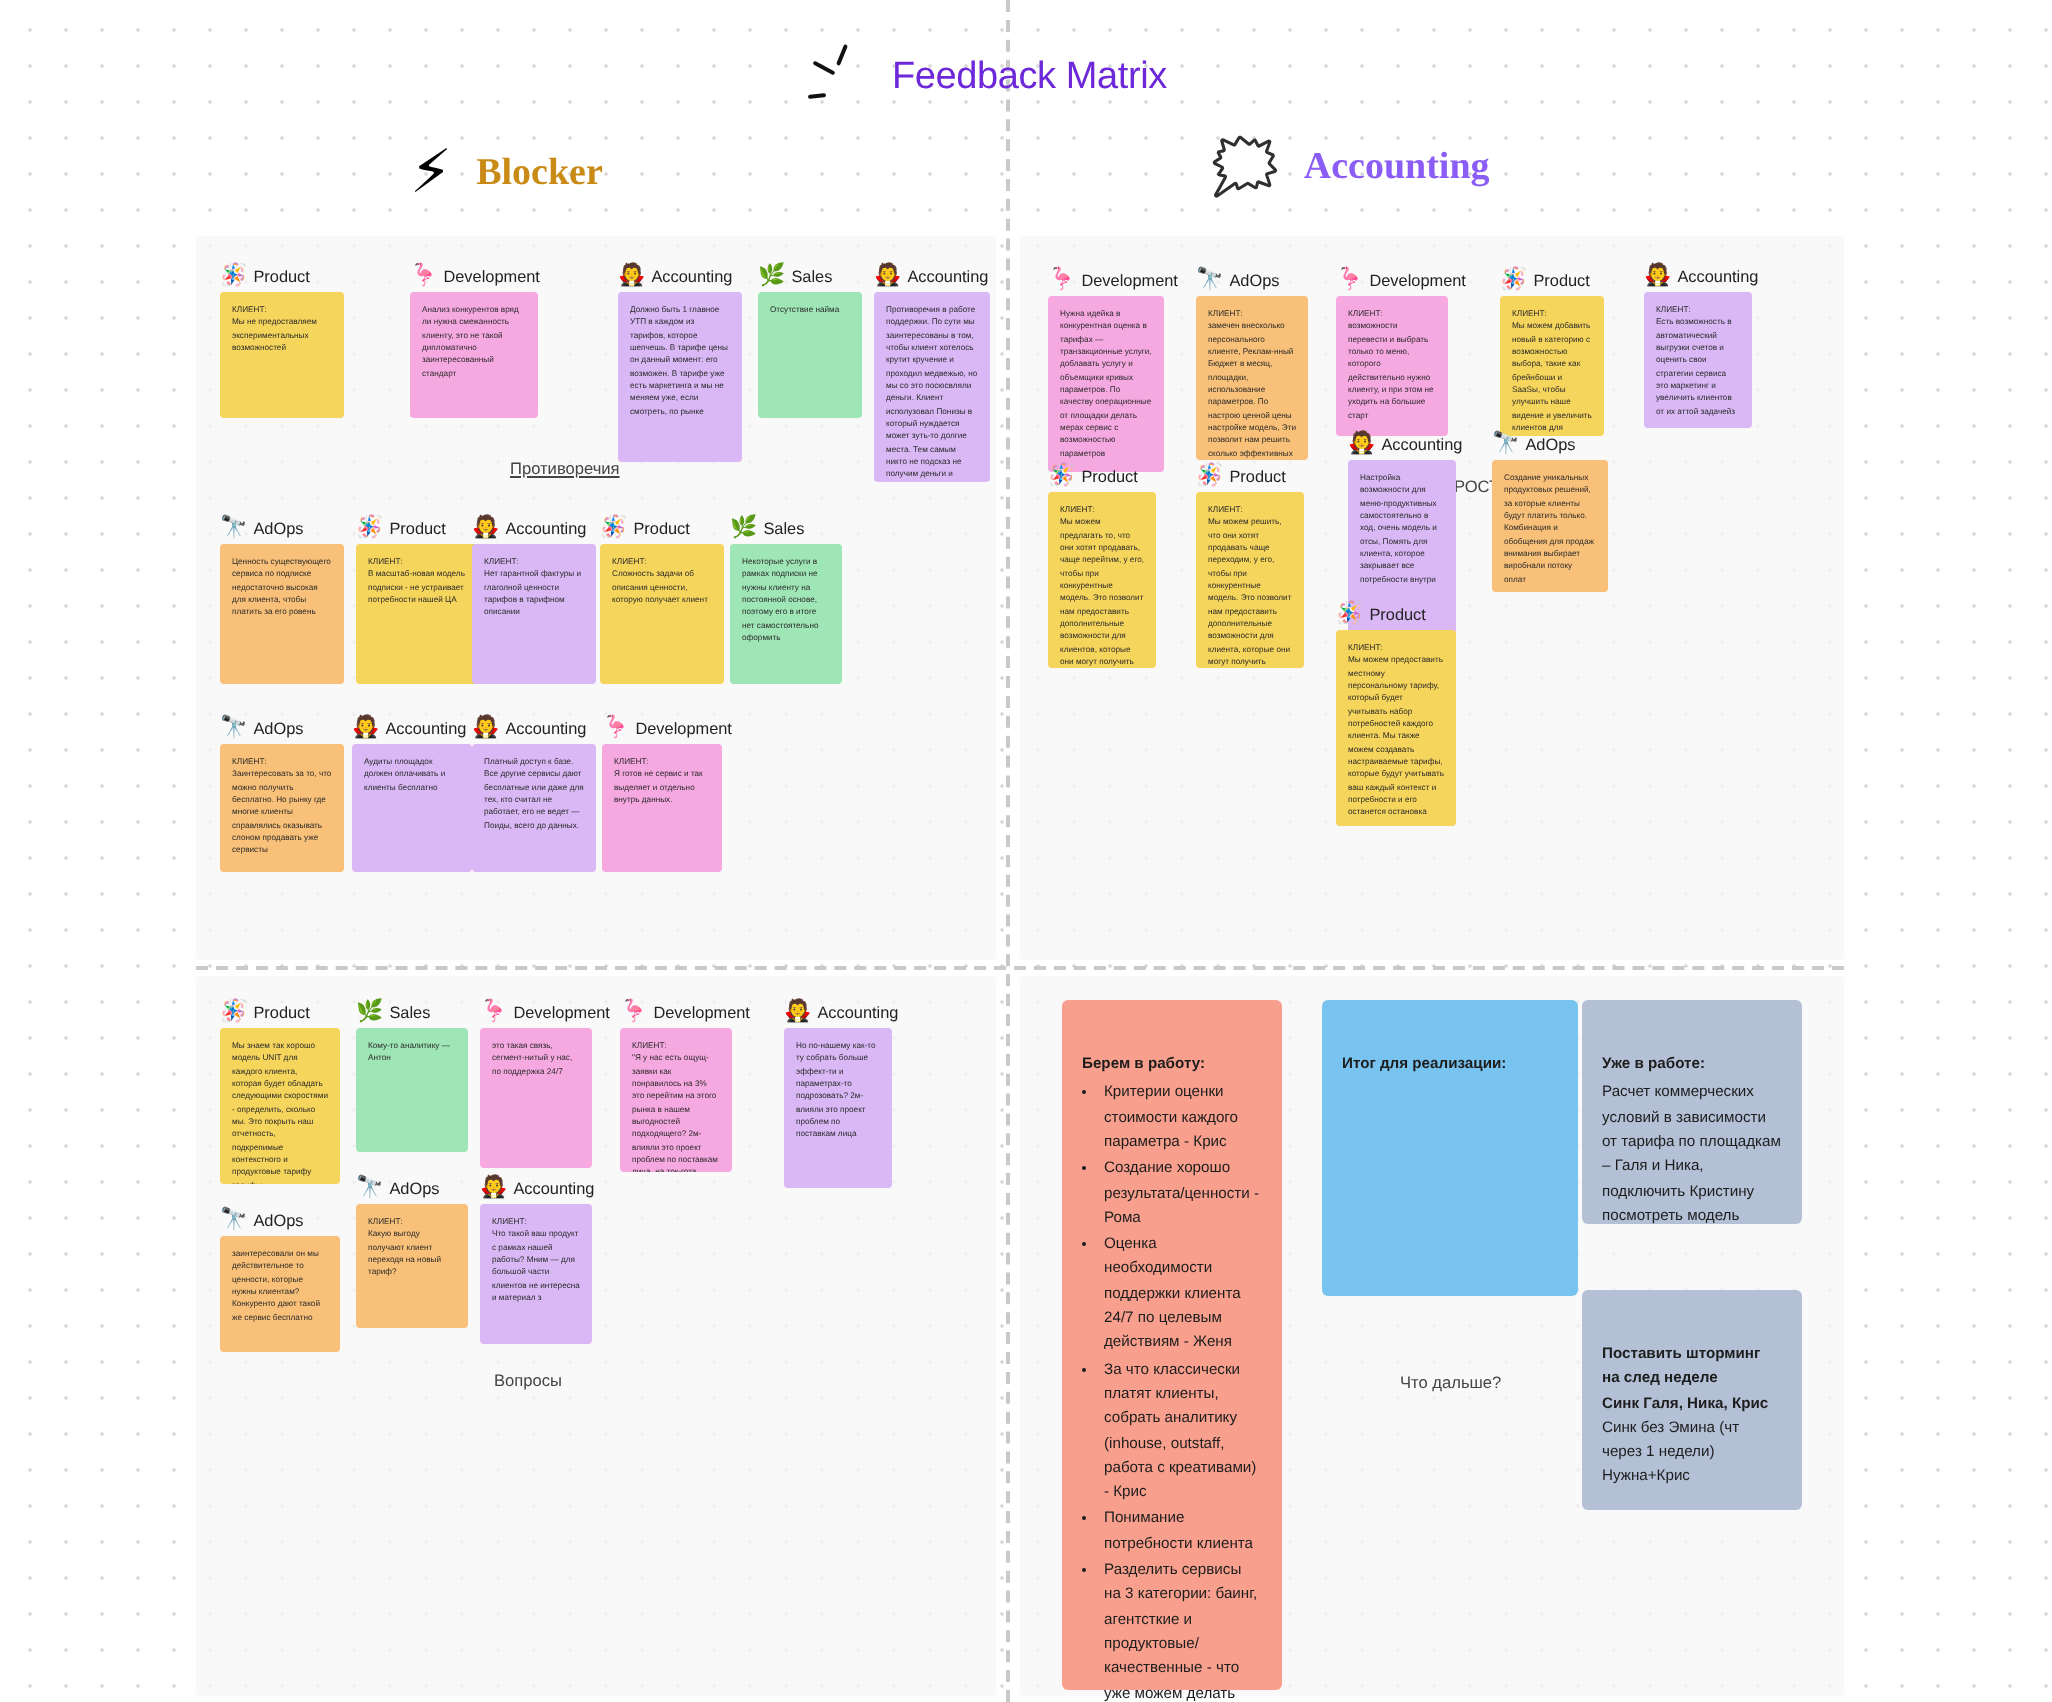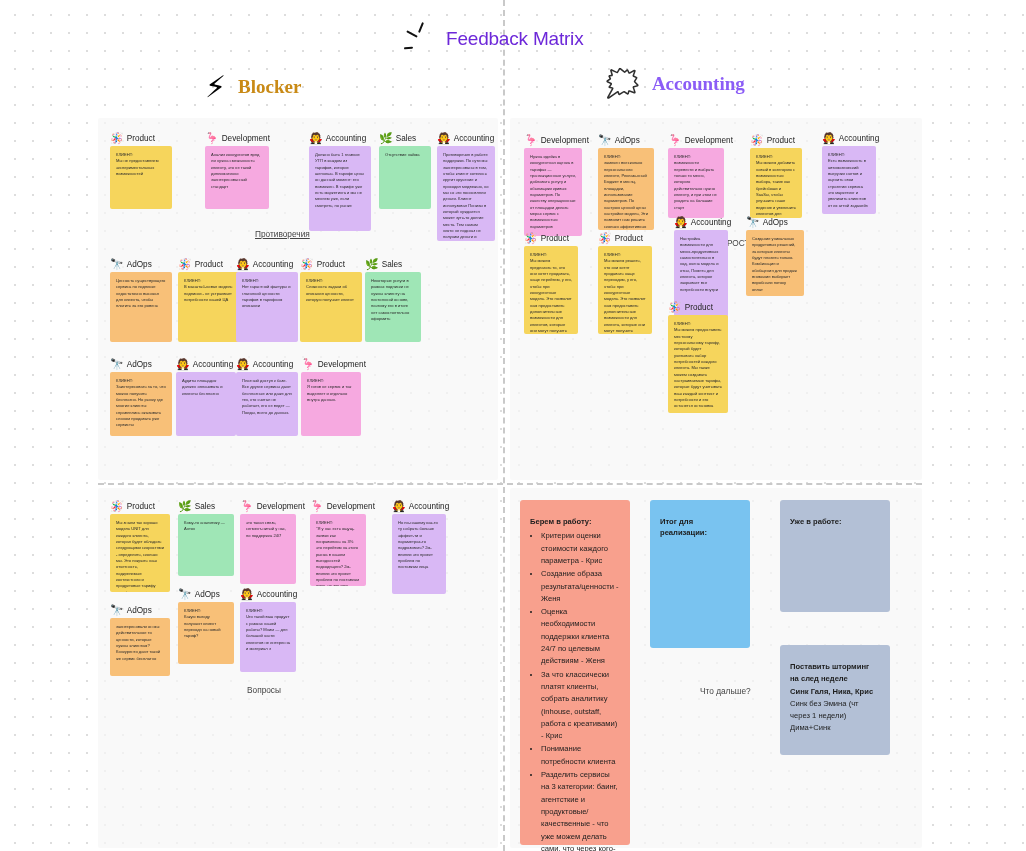--- a/index.html
+++ b/index.html
@@ -60,21 +60,21 @@
   }
   
   .chip{position:absolute;display:flex;align-items:center;gap:3px;white-space:nowrap;}
   .chip .av{font-size:11px;line-height:1;filter:saturate(1.1);}
   .chip .nm{font-size:8.2px;color:#222;}
 
   
   .canvas-label{position:absolute;font-size:8.3px;color:#444;white-space:nowrap;}
 
   
-  .note{position:absolute;box-sizing:border-box;border-radius:3px;padding:16px 10px;}
+  .note{position:absolute;box-sizing:border-box;border-radius:3px;padding:26px 10px;margin-left:11px;}
   .note .hd{font-size:7.6px;font-weight:bold;color:#1d1d1d;margin:0 0 3px 0;line-height:1.5;}
   .note ul,.note ol{margin:0;padding-left:11px;}
   .note li{font-size:7.6px;line-height:1.62;color:#1d1d1d;margin-bottom:1px;}
   .note p{margin:0;font-size:7.6px;line-height:1.62;color:#1d1d1d;}
   .note .ln{display:block;}
   .note .b{font-weight:bold;}
 </style>
 </head>
 <body>
 
@@ -352,34 +352,38 @@
     <div class="card" style="left: 240px; top: 602px; width: 56px; height: 70px; background: rgb(217, 184, 245);">
       <div class="body">КЛИЕНТ:
 Что такой ваш продукт с рамках нашей работы? Мним — для большой части клиентов не интересна и материал з</div>
     </div>
   </div>
 <div id="notes-layer">
     <div class="note" style="left: 520px; top: 500px; width: 110px; height: 345px; background: rgb(248, 160, 141);">
       <div class="hd">Берем в работу:</div>
       <ul>
         <li>Критерии оценки стоимости каждого параметра - Крис</li>
-        <li>Создание образа результата/ценности - Женя</li>
+        <li>Создание хорошо результата/ценности - Рома</li>
         <li>Оценка необходимости поддержки клиента 24/7 по целевым действиям - Женя</li>
         <li>За что классически платят клиенты, собрать аналитику (inhouse, outstaff, работа с креативами) - Крис</li>
         <li>Понимание потребности клиента</li>
         <li>Разделить сервисы на 3 категории: баинг, агентсткие и продуктовые/качественные - что уже можем делать сами, что через кого-то - Галя</li>
       </ul>
     </div>
-    <div class="note" style="left: 650px; top: 500px; width: 100px; height: 148px; background: rgb(121, 195, 240);">
+    <div class="note" style="left: 650px; top: 500px; width: 128px; height: 148px; background: rgb(121, 195, 240);">
       <div class="hd">Итог для реализации:</div>
     </div>
     <div class="note" style="left: 780px; top: 500px; width: 110px; height: 112px; background: rgb(179, 192, 214);">
       <div class="hd">Уже в работе:</div>
+      <p>
+        <span class="ln">Расчет коммерческих условий в зависимости от тарифа по площадкам – Галя и Ника,</span>
+        <span class="ln">подключить Кристину посмотреть модель</span>
+      </p>
     </div>
     <div class="note" style="left: 780px; top: 645px; width: 110px; height: 110px; background: rgb(179, 192, 214);">
       <p>
         <span class="ln b">Поставить шторминг на след неделе</span>
         <span class="ln b">Синк Галя, Ника, Крис</span>
         <span class="ln">Синк без Эмина (чт через 1 недели)</span>
-        <span class="ln">Дима+Синк</span>
+        <span class="ln">Нужна+Крис</span>
       </p>
     </div>
   </div>
 
 </body></html>

